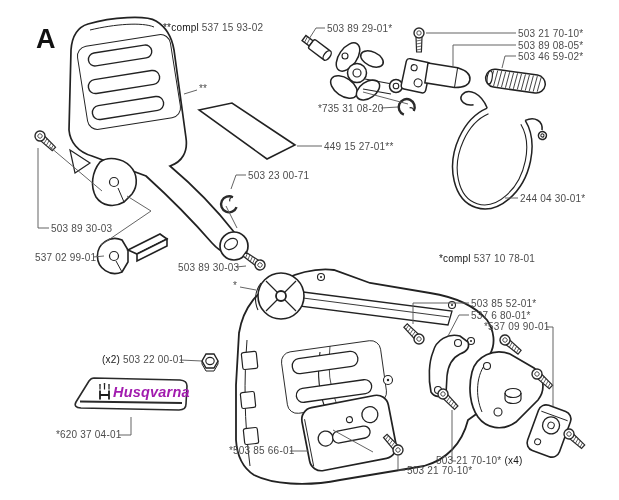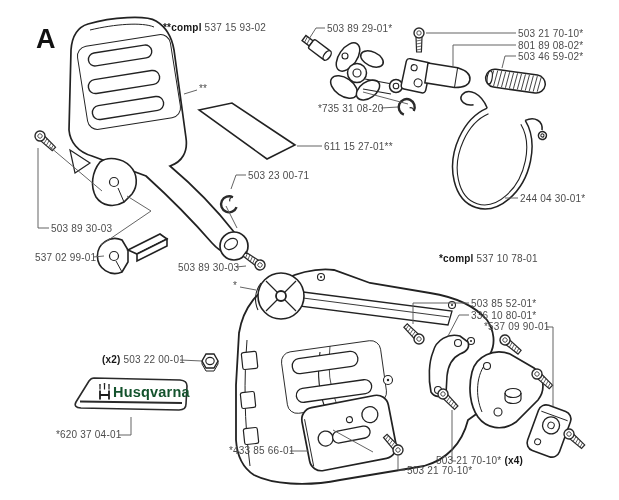--- a/index.html
+++ b/index.html
@@ -1,24 +1,24 @@
 <!DOCTYPE html>
 <html><head>
 <meta charset="utf-8">
 <style>
   html,body{margin:0;padding:0;background:#fff;}
   #stage{position:relative;width:619px;height:500px;background:#ffffff;overflow:hidden;
          font-family:"Liberation Sans", sans-serif;}
   #art{position:absolute;left:0;top:0;}
   .lbl{position:absolute;font-size:10px;line-height:11px;color:#4c4c4c;white-space:nowrap;
        letter-spacing:.2px;}
-  .lbl .b{font-weight:bold;color:#161616;text-align:right;}
+  .lbl .b{font-weight:normal;color:#161616;text-align:right;}
   #section-letter{position:absolute;left:36px;top:24px;font-size:27px;font-weight:bold;color:#111;}
-  #logo-text{position:absolute;left:113px;top:384px;font-size:14.5px;font-weight:bold;color:#14532d;
-             letter-spacing:.2px;}
+  #logo-text{position:absolute;left:113px;top:384px;font-size:14.5px;font-weight:bold;color:#a21caf;
+             letter-spacing:.2px;font-style:italic;}
 </style>
 </head>
 <body>
 
 <div id="stage">
 
 <svg id="art" width="619" height="500" viewBox="0 0 619 500">
   <defs>
     <g id="screw">
       <path d="M4,-3 L19,-2.4 L19,2.4 L4,3 Z" fill="#fff" stroke="#2a2a2a" stroke-width="1.2"></path>
@@ -250,35 +250,35 @@
     <polyline points="405,470 398,470 398,456"></polyline>
   </g>
 </svg>
 
 <div id="section-letter">A</div>
 
 <div class="lbl" style="left:163px;top:22px"><span class="b">**compl</span><span> 537 15 93-02</span></div>
 <div class="lbl" style="left:199px;top:83px"><span>**</span></div>
 <div class="lbl" style="left:327px;top:23px"><span>503 89 29-01*</span></div>
 <div class="lbl" style="left:518px;top:28px"><span>503 21 70-10*</span></div>
-<div class="lbl" style="left:518px;top:40px"><span>801 89 08-02*</span></div>
+<div class="lbl" style="left:518px;top:40px"><span>503 89 08-05*</span></div>
 <div class="lbl" style="left:518px;top:51px"><span>503 46 59-02*</span></div>
 <div class="lbl" style="left:318px;top:103px"><span>*735 31 08-20</span></div>
-<div class="lbl" style="left:324px;top:141px"><span>611 15 27-01**</span></div>
+<div class="lbl" style="left:324px;top:141px"><span>449 15 27-01**</span></div>
 <div class="lbl" style="left:248px;top:170px"><span>503 23 00-71</span></div>
 <div class="lbl" style="left:520px;top:193px"><span>244 04 30-01*</span></div>
 <div class="lbl" style="left:51px;top:223px"><span>503 89 30-03</span></div>
 <div class="lbl" style="left:35px;top:252px"><span>537 02 99-01</span></div>
 <div class="lbl" style="left:178px;top:262px"><span>503 89 30-03</span></div>
 <div class="lbl" style="left:233px;top:280px"><span>*</span></div>
 <div class="lbl" style="left:439px;top:253px"><span class="b">*compl</span><span> 537 10 78-01</span></div>
 <div class="lbl" style="left:471px;top:298px"><span>503 85 52-01*</span></div>
-<div class="lbl" style="left:471px;top:310px"><span>336 10 80-01*</span></div>
+<div class="lbl" style="left:471px;top:310px"><span>537 6 80-01*</span></div>
 <div class="lbl" style="left:484px;top:321px"><span>*537 09 90-01</span></div>
 <div class="lbl" style="left:102px;top:354px"><span class="b">(x2)</span><span> 503 22 00-01</span></div>
 <div class="lbl" style="left:56px;top:429px"><span>*620 37 04-01</span></div>
-<div class="lbl" style="left:229px;top:445px"><span>*433 85 66-01</span></div>
+<div class="lbl" style="left:229px;top:445px"><span>*503 85 66-01</span></div>
 <div class="lbl" style="left:436px;top:455px"><span>503 21 70-10*</span><span class="b"> (x4)</span></div>
 <div class="lbl" style="left:407px;top:465px"><span>503 21 70-10*</span></div>
 
 <div id="logo-text">Husqvarna</div>
 
 </div>
 
 </body></html>

